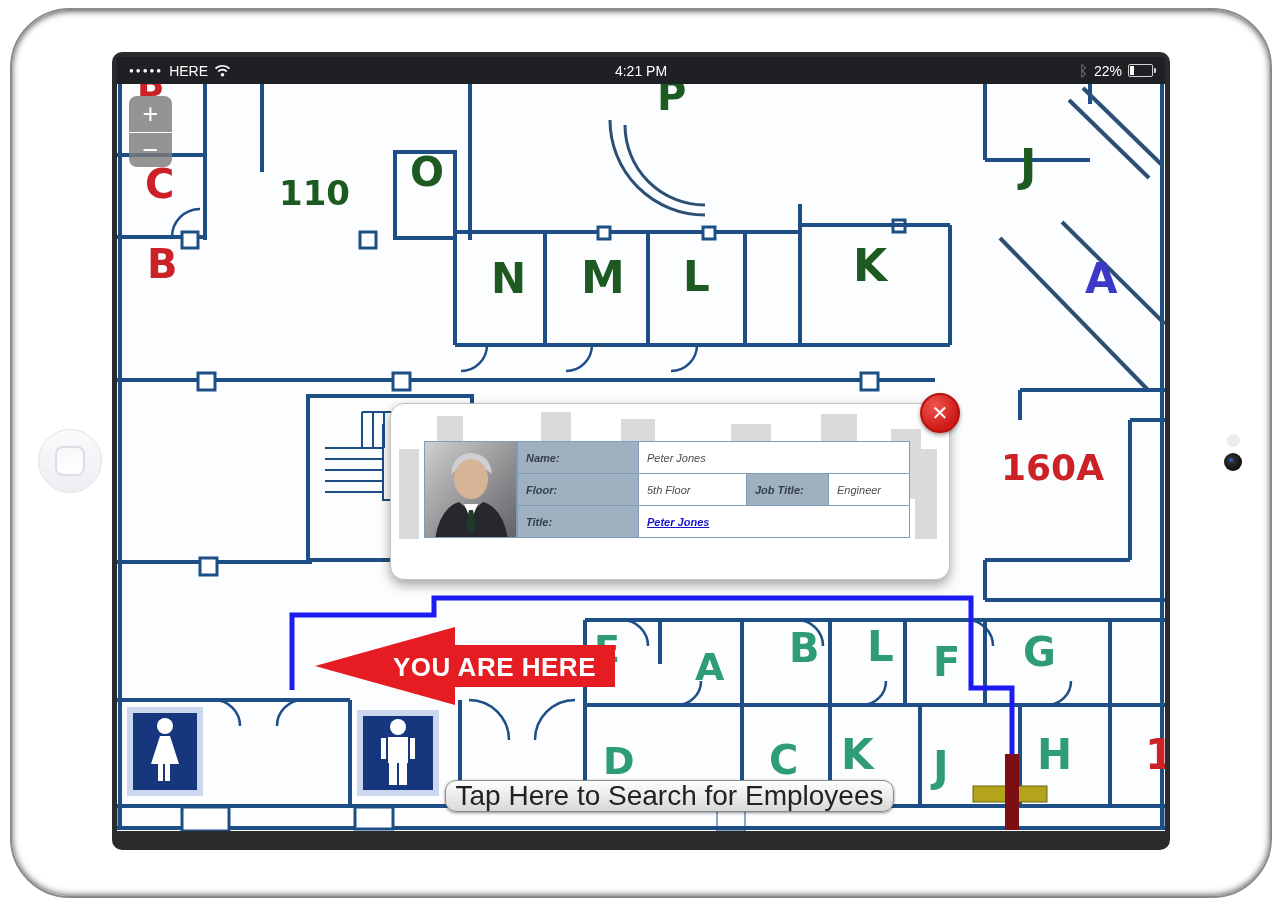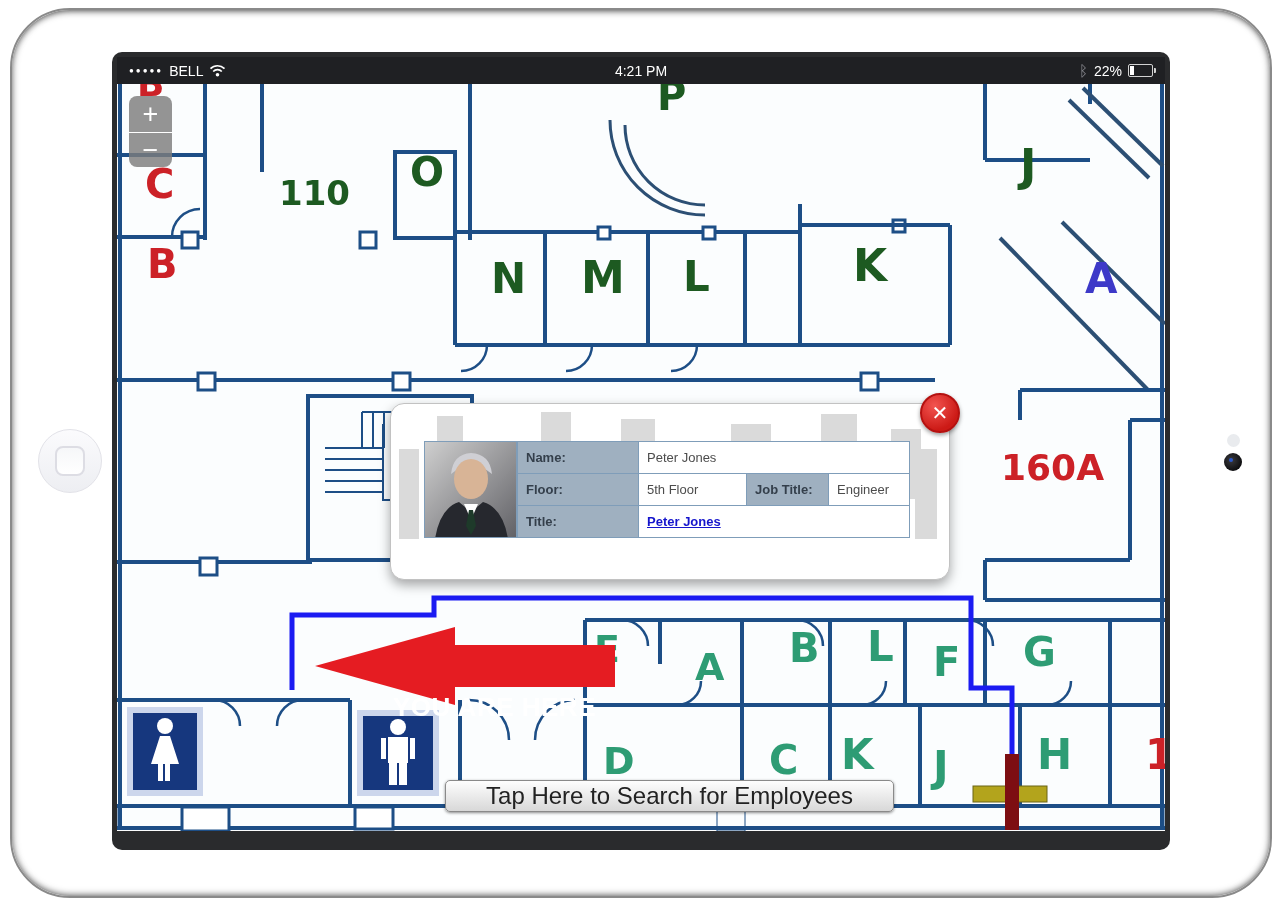--- a/index.html
+++ b/index.html
@@ -49,61 +49,61 @@
   #zoom-out{height:34px;border-radius:0 0 8px 8px;}
   
   .rr-wrap{position:absolute;background:#ccd6ec;padding:6px;}
   .rr{background:var(--restroom-blue);display:block;}
   
   #yah{position:absolute;left:198px;top:543px;width:300px;height:78px;}
   #yah .head{position:absolute;left:0;top:0;width:0;height:0;
     border-top:39px solid transparent;border-bottom:39px solid transparent;border-right:140px solid var(--arrow-red);}
   #yah .bodyr{position:absolute;left:138px;top:18px;width:162px;height:42px;background:var(--arrow-red);}
   #yah .txt{position:absolute;left:62px;top:25px;width:235px;text-align:center;color:#fff;
-    font-size:26px;font-weight:800;letter-spacing:.5px;white-space:nowrap;margin-top:40px;}
+    font-size:26px;font-weight:800;letter-spacing:.5px;white-space:nowrap;}
   
   #popup{position:absolute;left:273px;top:319px;width:558px;height:175px;background:#fff;border:1px solid #c2c2c2;
     border-radius:14px;box-shadow:0 5px 12px rgba(0,0,0,.35);}
   .sky{position:absolute;background:#dadada;}
   #popup-close{position:absolute;left:529px;top:-11px;width:40px;height:40px;border-radius:50%;
     background:radial-gradient(circle at 35% 30%, #f25450, #cc1a16 70%);border:2px solid #b41110;
     color:#fff;font-size:20px;font-weight:bold;display:flex;align-items:center;justify-content:center;
     box-shadow:0 2px 4px rgba(0,0,0,.4);cursor:pointer;box-sizing:border-box;}
   #photo{position:absolute;left:33px;top:37px;width:93px;height:97px;border:1px solid #7f9db9;box-sizing:border-box;overflow:hidden;}
   .emp-table{position:absolute;left:126px;top:37px;width:392px;height:97px;border-collapse:collapse;table-layout:fixed;
-    font-size:13px;background:#fff;}
+    font-size:11px;background:#fff;font-style:italic;}
   .emp-table td{border:1px solid var(--table-border);padding:2px 8px;height:22px;white-space:nowrap;overflow:hidden;}
   .emp-table td.lab{background:var(--label-cell);color:#343f4b;font-weight:bold;}
   .emp-table td.val{color:#4c4c4c;}
   a.mail{color:var(--link-blue);text-decoration:underline;font-weight:bold;cursor:pointer;}
   
-  #search-btn{position:absolute;left:328px;top:696px;width:447px;height:30px;border-radius:5px;
+  #search-btn{position:absolute;left:328px;top:696px;width:447px;height:30px;border-radius:11px;
     background:linear-gradient(#fefefe,#d8d8d8);border:1px solid #8a8a8a;color:#222;
-    font-size:24px;display:flex;align-items:center;justify-content:center;
+    font-size:28px;display:flex;align-items:center;justify-content:center;
     box-shadow:0 1px 3px rgba(0,0,0,.45);cursor:pointer;font-family:"Liberation Sans",sans-serif;}
 </style>
 </head>
 <body>
 
 <div id="tablet">
   <div id="home-btn">
       <div class="sq"></div>
     </div>
   <div id="cam-dot"></div>
   <div id="cam-lens">
       <div class="glint"></div>
     </div>
 </div>
 
 <div id="screen">
 
   <div id="statusbar">
     <div class="sb-left">
       <span class="sb-dots">●●●●●</span>
-      <span class="sb-carrier">BELL</span>
+      <span class="sb-carrier">HERE</span>
       <svg width="17" height="13" viewBox="0 0 17 13">
         <path d="M1.5,4.6 a10,10 0 0 1 14,0" stroke="#fff" stroke-width="1.7" fill="none"></path>
         <path d="M4.2,7.5 a6,6 0 0 1 8.6,0" stroke="#fff" stroke-width="1.7" fill="none"></path>
         <circle cx="8.5" cy="10.8" r="1.8" fill="#fff"></circle>
       </svg>
     </div>
     <div class="sb-time">4:21 PM</div>
     <div class="sb-right">
       <span class="bt">ᛒ</span>
       <span>22%</span>

